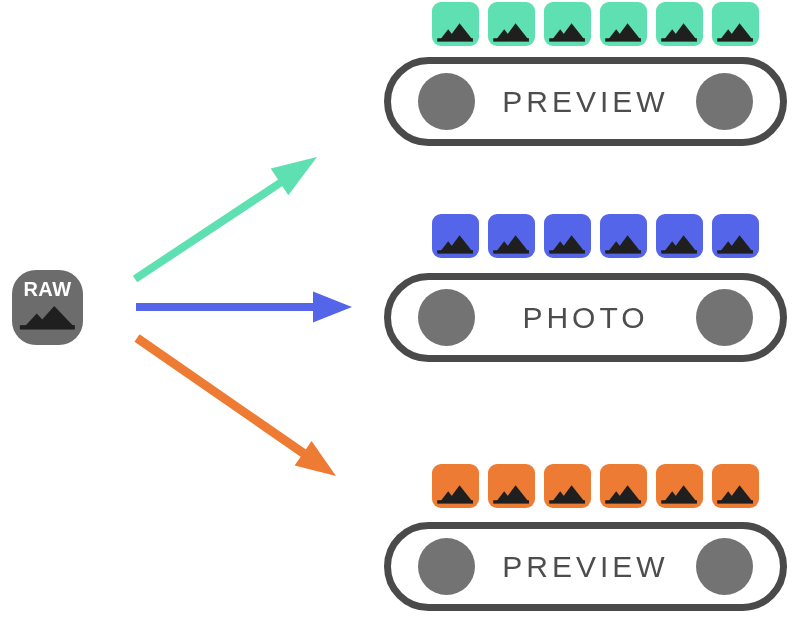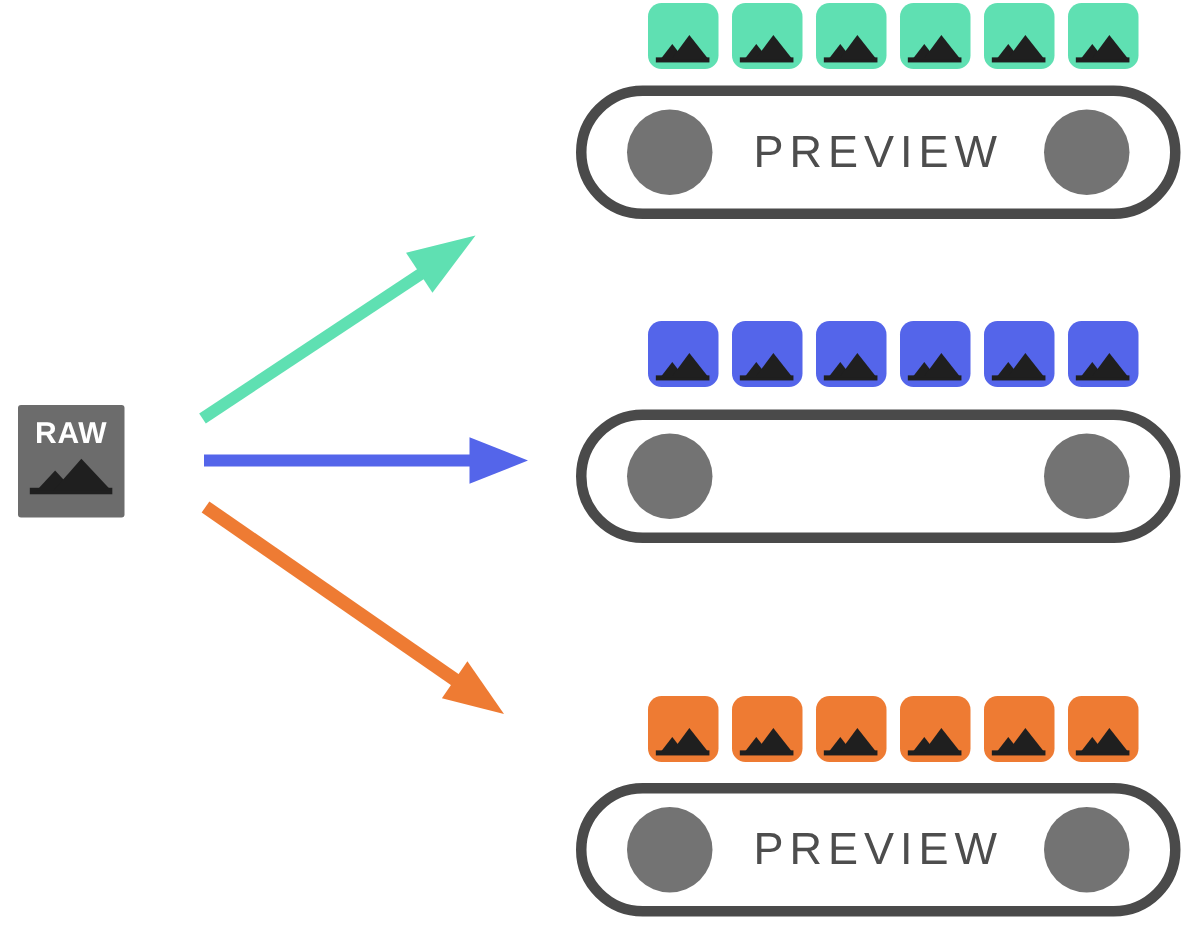--- a/index.html
+++ b/index.html
@@ -20,21 +20,21 @@
     width: 800px; height: 617px;
     pointer-events: none;
   }
 
   
   .raw-box {
     position: absolute;
     left: 12px; top: 270px;
     width: 71px; height: 75px;
     background: var(--raw-bg, #6c6c6c);
-    border-radius: 2px;
+    border-radius: 24px;
     display: flex;
     flex-direction: column;
     align-items: center;
     box-sizing: border-box;
     padding-top: 9px;
   }
   .raw-label {
     color: var(--raw-label, #ffffff);
     font-size: 20px;
     font-weight: bold;
@@ -246,20 +246,21 @@
           <svg viewBox="0 0 48 28" preserveAspectRatio="none">
             <rect x="1.5" y="23" width="44" height="4.5" fill="#1f1f1f"></rect>
             <polygon points="5,25 15,11 25,25" fill="#1f1f1f"></polygon>
             <polygon points="14,25 29,3 45,25" fill="#1f1f1f"></polygon>
           </svg>
         </span>
       </div>
     </div>
   <div class="belt belt-photo">
     <div class="roller"></div>
+    <span class="belt-label">PHOTO</span>
     <div class="roller"></div>
   </div>
 
   <div class="frames-row row-record">
       <div class="frame" style="background: rgb(238, 123, 51);">
         <span class="glyph-wrap">
           <svg viewBox="0 0 48 28" preserveAspectRatio="none">
             <rect x="1.5" y="23" width="44" height="4.5" fill="#1f1f1f"></rect>
             <polygon points="5,25 15,11 25,25" fill="#1f1f1f"></polygon>
             <polygon points="14,25 29,3 45,25" fill="#1f1f1f"></polygon>

